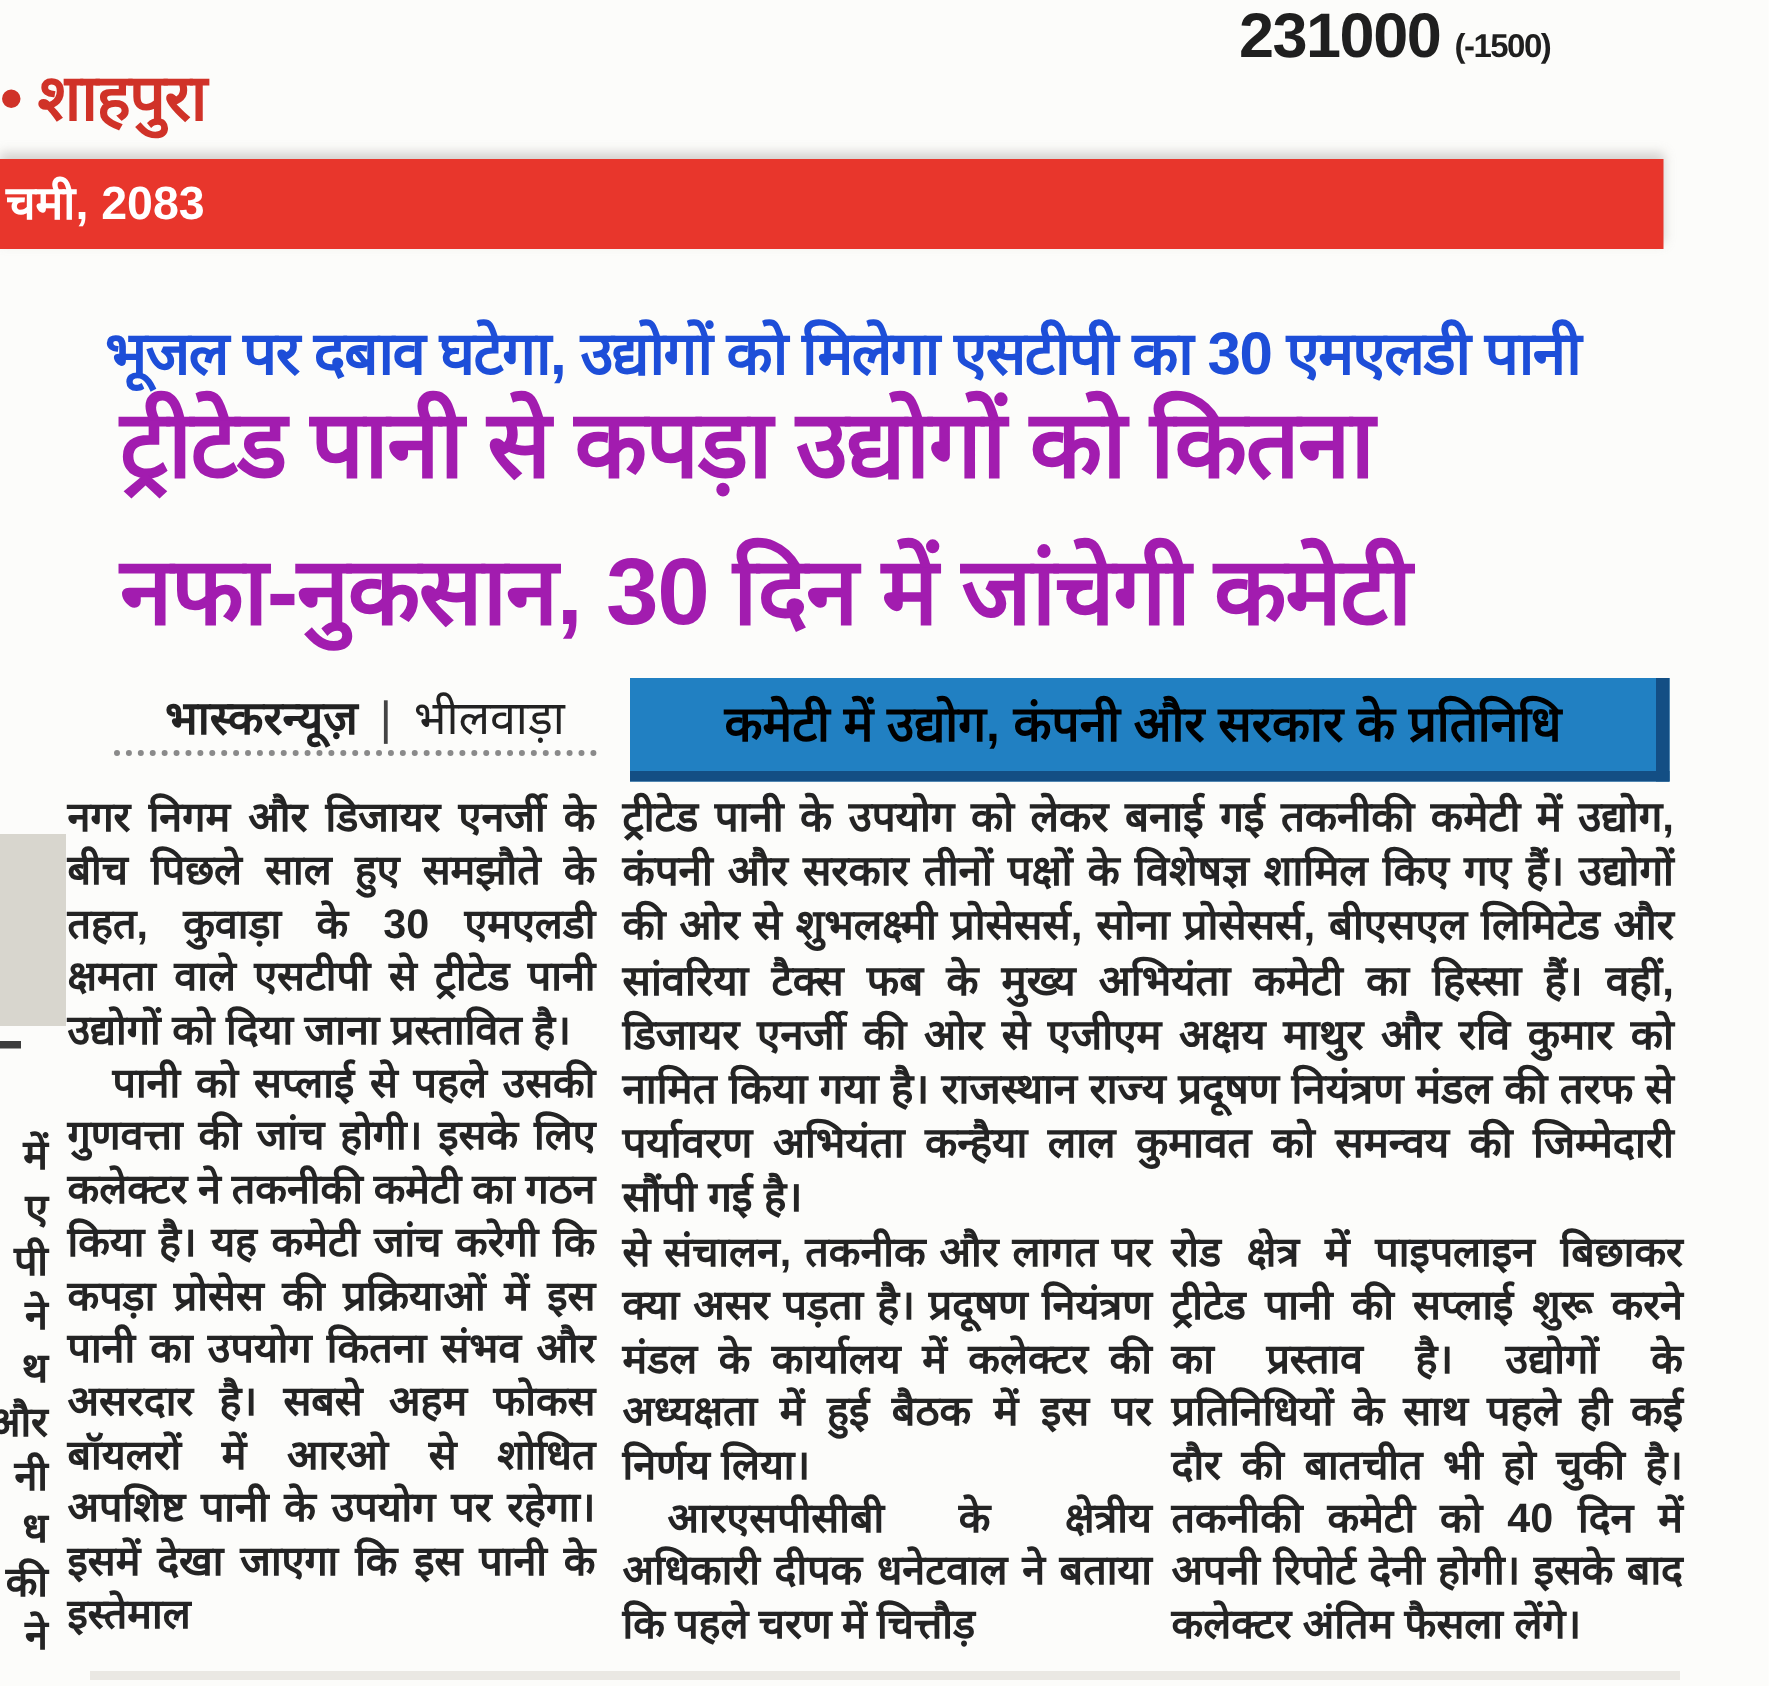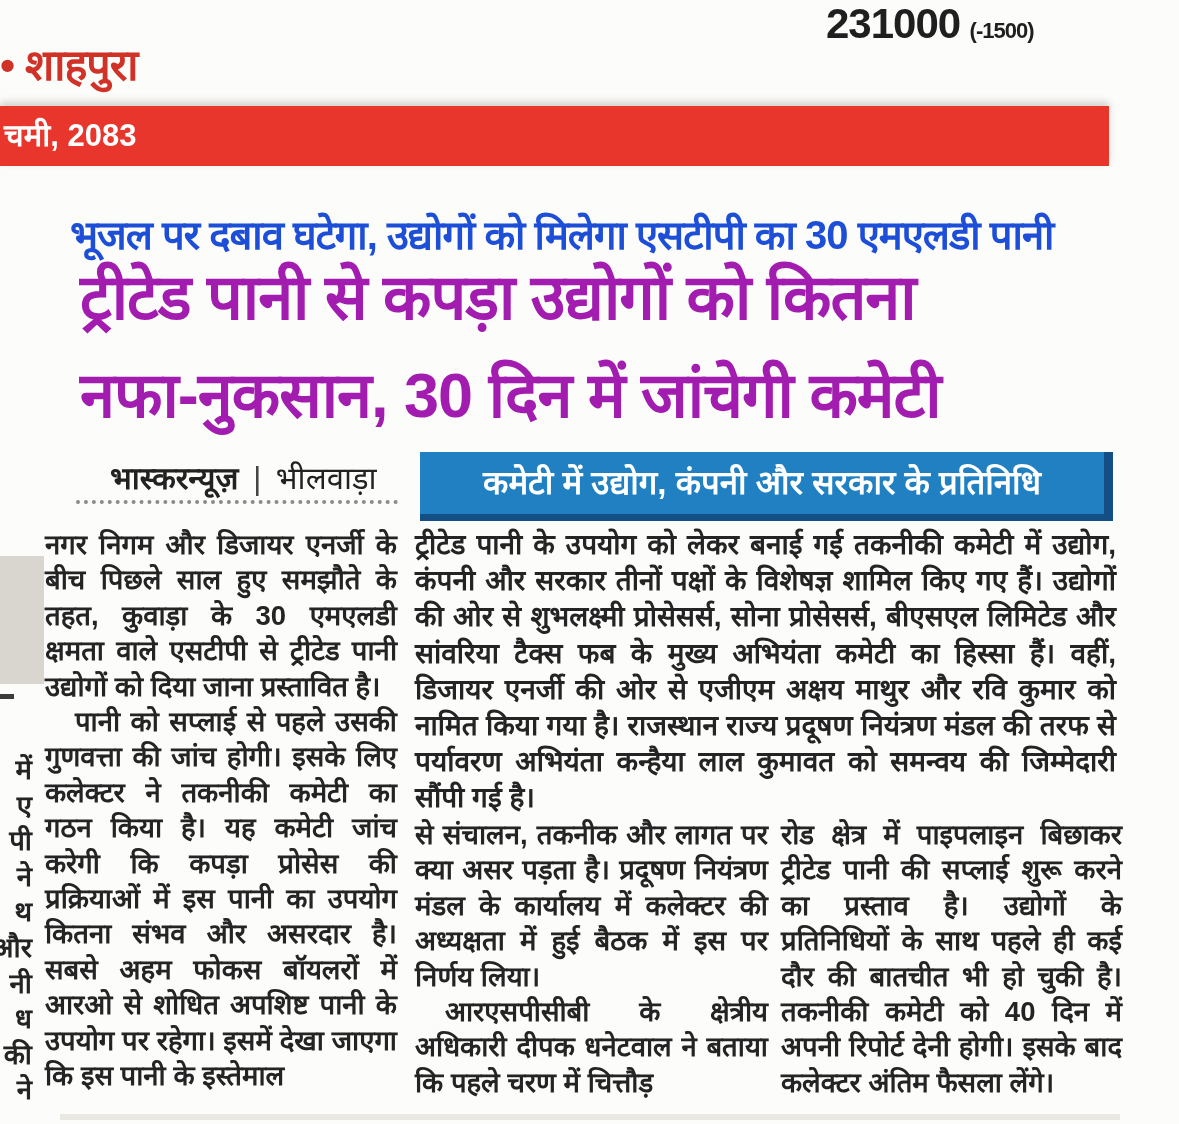--- a/index.html
+++ b/index.html
@@ -68,31 +68,31 @@
   
   .bluebar{
     left:420px;top:452px;width:693px;height:69px;
     background:#2180c2;
     border-right:9px solid #134e84;
     border-bottom:7px solid #134e84;
     box-sizing:border-box;
   }
   .bluebar .txt{
     display:block;text-align:center;
-    line-height:62px;font-size:33px;font-weight:800;color:#ffffff;
+    line-height:62px;font-size:33px;font-weight:800;color:#000000;
     white-space:nowrap;
   }
 
   
   .copy{
     font-size:27.5px;line-height:35.4px;font-weight:600;
     color:#242424;text-align:justify;
   }
   .copy p{margin:0;}
-  .copy p.indent{text-indent:30px;}
+  .copy p.indent{text-indent:30px;font-family:Liberation Serif, serif;}
   .col-left{left:45px;top:527px;width:352px;}
   .para-committee{left:415px;top:527px;width:701px;font-size:28px;line-height:36.2px;}
   .col-mid{left:415px;top:817px;width:353px;}
   .col-right{left:781px;top:817px;width:341px;}
 
   
   .gray-box{
     left:0;top:556px;width:44px;height:128px;
     background:#d8d6ce;
   }

